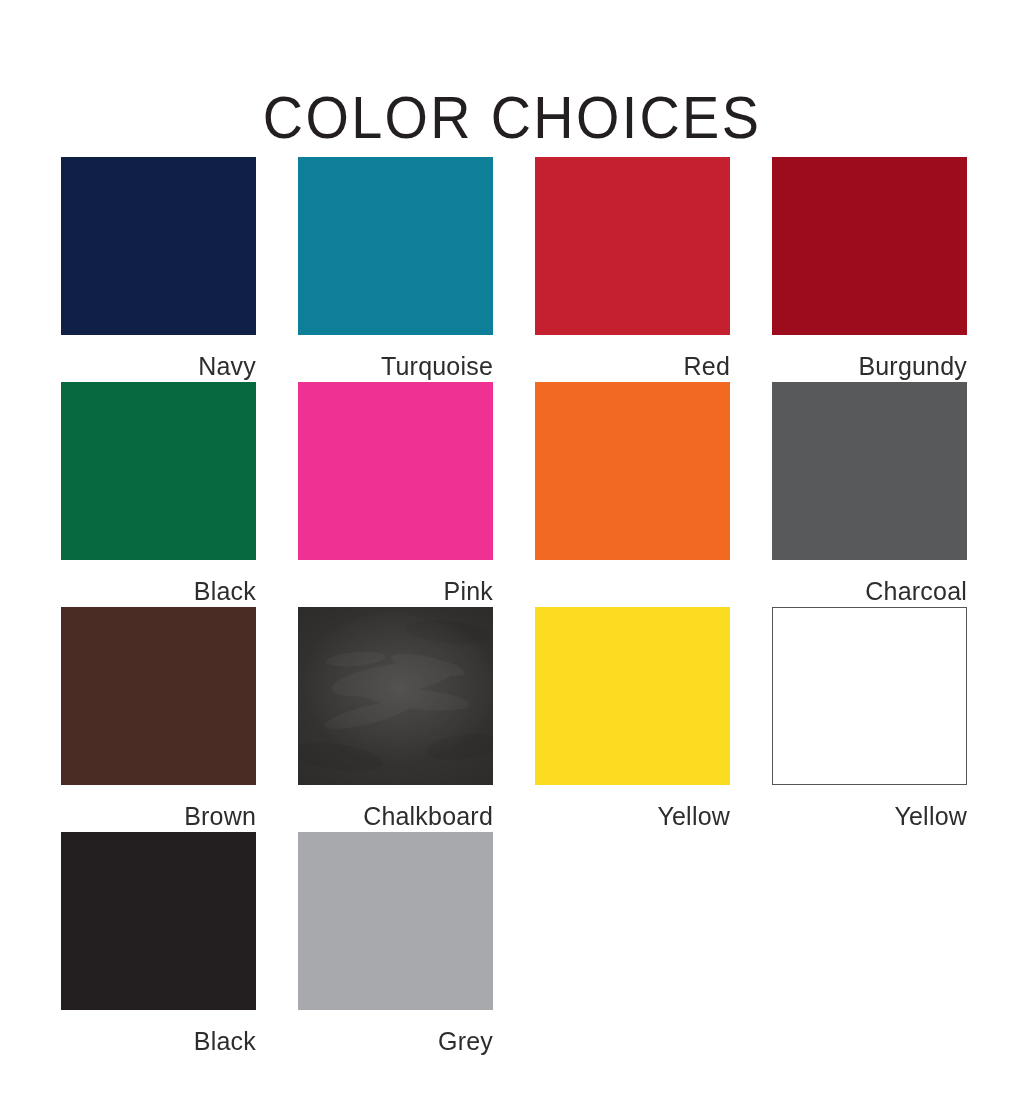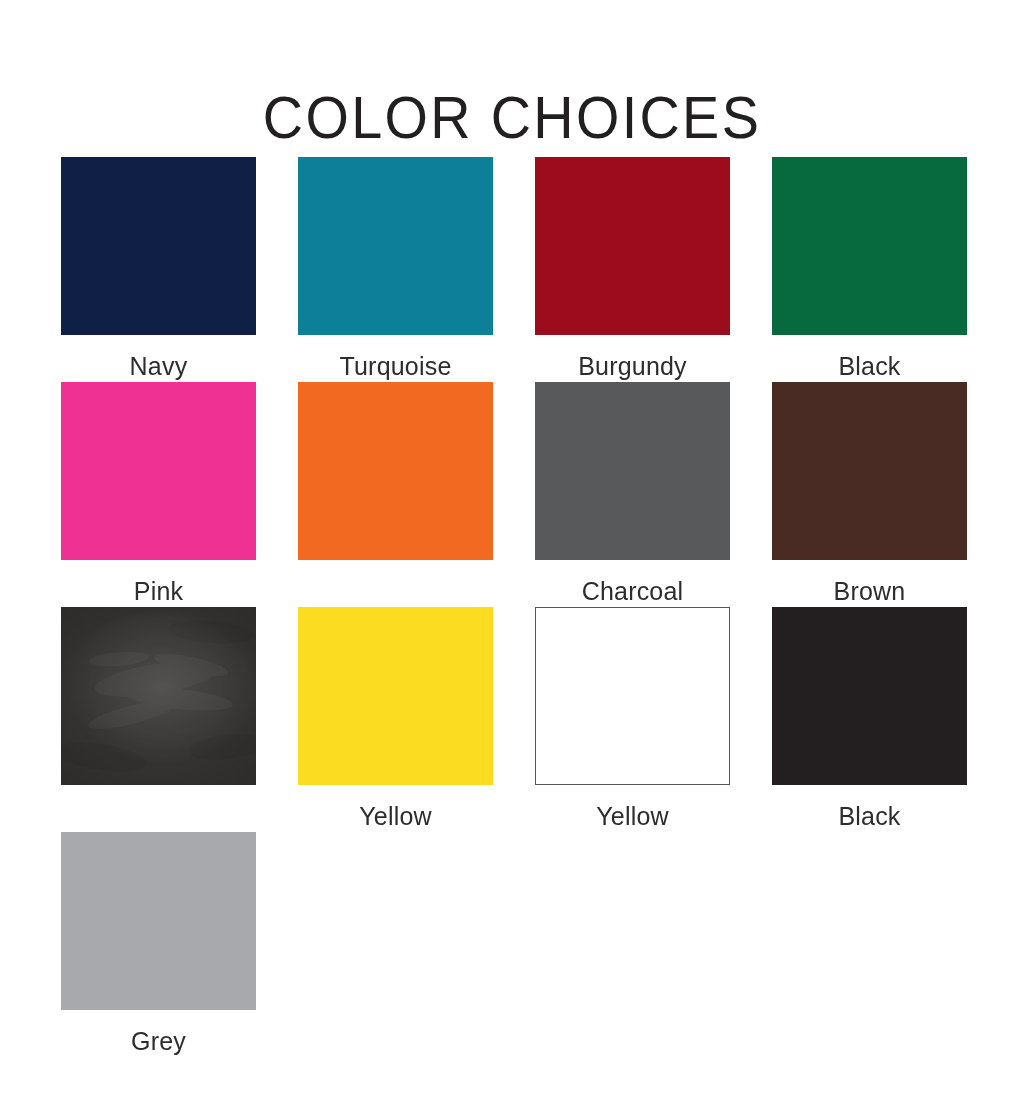--- a/index.html
+++ b/index.html
@@ -79,21 +79,21 @@
   }
   .chalk-smudge {
     position: absolute;
     inset: 0;
     opacity: 0.55;
   }
 
   .swatch-label {
     display: block;
     width: 195px;
-    text-align: center;
+    text-align: right;
     font-family: "Liberation Sans", "DejaVu Sans", sans-serif;
     font-size: 25px;
     font-weight: 300;
     letter-spacing: 0.2px;
     color: #2d2d2d;
     line-height: 1;
     padding-top: 19px;
     white-space: nowrap;
   }
 </style>
@@ -103,20 +103,24 @@
 <h1 class="page-title">COLOR CHOICES</h1>
 
 <div class="swatch-grid">
     <div class="swatch-cell">
       <div class="swatch-chip" style="background: rgb(16, 31, 69);"></div>
       <span class="swatch-label">Navy</span>
     </div>
     <div class="swatch-cell">
       <div class="swatch-chip" style="background: rgb(14, 127, 153);"></div>
       <span class="swatch-label">Turquoise</span>
+    </div>
+    <div class="swatch-cell">
+      <div class="swatch-chip" style="background: rgb(196, 32, 47);"></div>
+      <span class="swatch-label">Red</span>
     </div>
     <div class="swatch-cell">
       <div class="swatch-chip" style="background: rgb(156, 12, 28);"></div>
       <span class="swatch-label">Burgundy</span>
     </div>
     <div class="swatch-cell">
       <div class="swatch-chip" style="background: rgb(7, 106, 63);"></div>
       <span class="swatch-label">Black</span>
     </div>
     <div class="swatch-cell">
@@ -145,20 +149,21 @@
             <ellipse cx="58" cy="52" rx="30" ry="7" transform="rotate(-5 58 52)"></ellipse>
           </g>
           <g fill="#000000" opacity="0.10">
             <ellipse cx="40" cy="150" rx="46" ry="13" transform="rotate(8 40 150)"></ellipse>
             <ellipse cx="165" cy="140" rx="38" ry="12" transform="rotate(-7 165 140)"></ellipse>
             <ellipse cx="150" cy="25" rx="42" ry="11" transform="rotate(5 150 25)"></ellipse>
           </g>
         </svg>
         <div class="chalk-vignette"></div>
       </div>
+      <span class="swatch-label">Chalkboard</span>
     </div>
     <div class="swatch-cell">
       <div class="swatch-chip" style="background: rgb(252, 220, 32);"></div>
       <span class="swatch-label">Yellow</span>
     </div>
     <div class="swatch-cell">
       <div class="swatch-chip bordered" style="background: rgb(255, 255, 255);"></div>
       <span class="swatch-label">Yellow</span>
     </div>
     <div class="swatch-cell">

